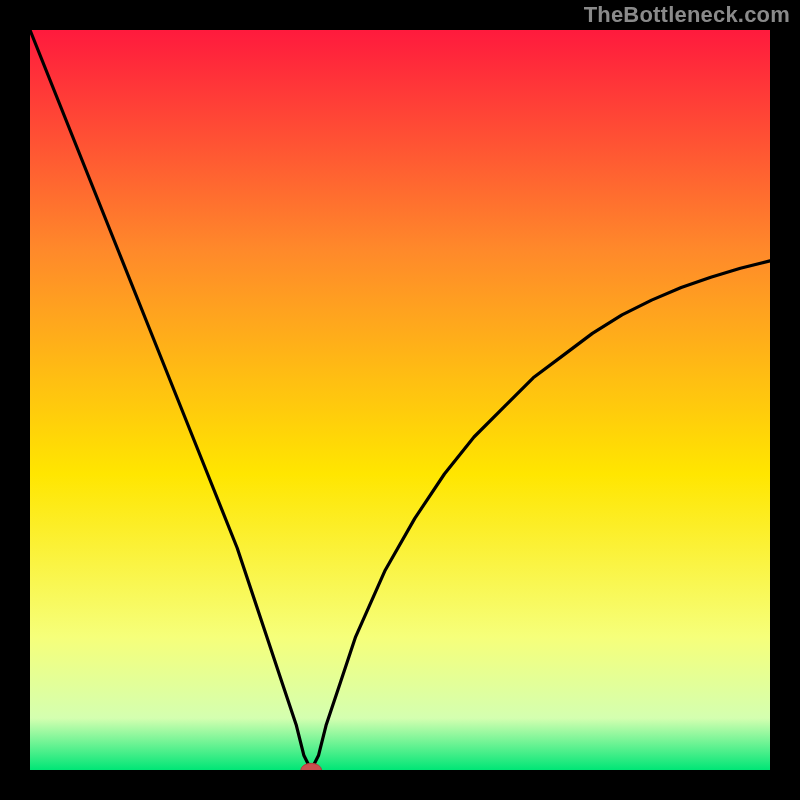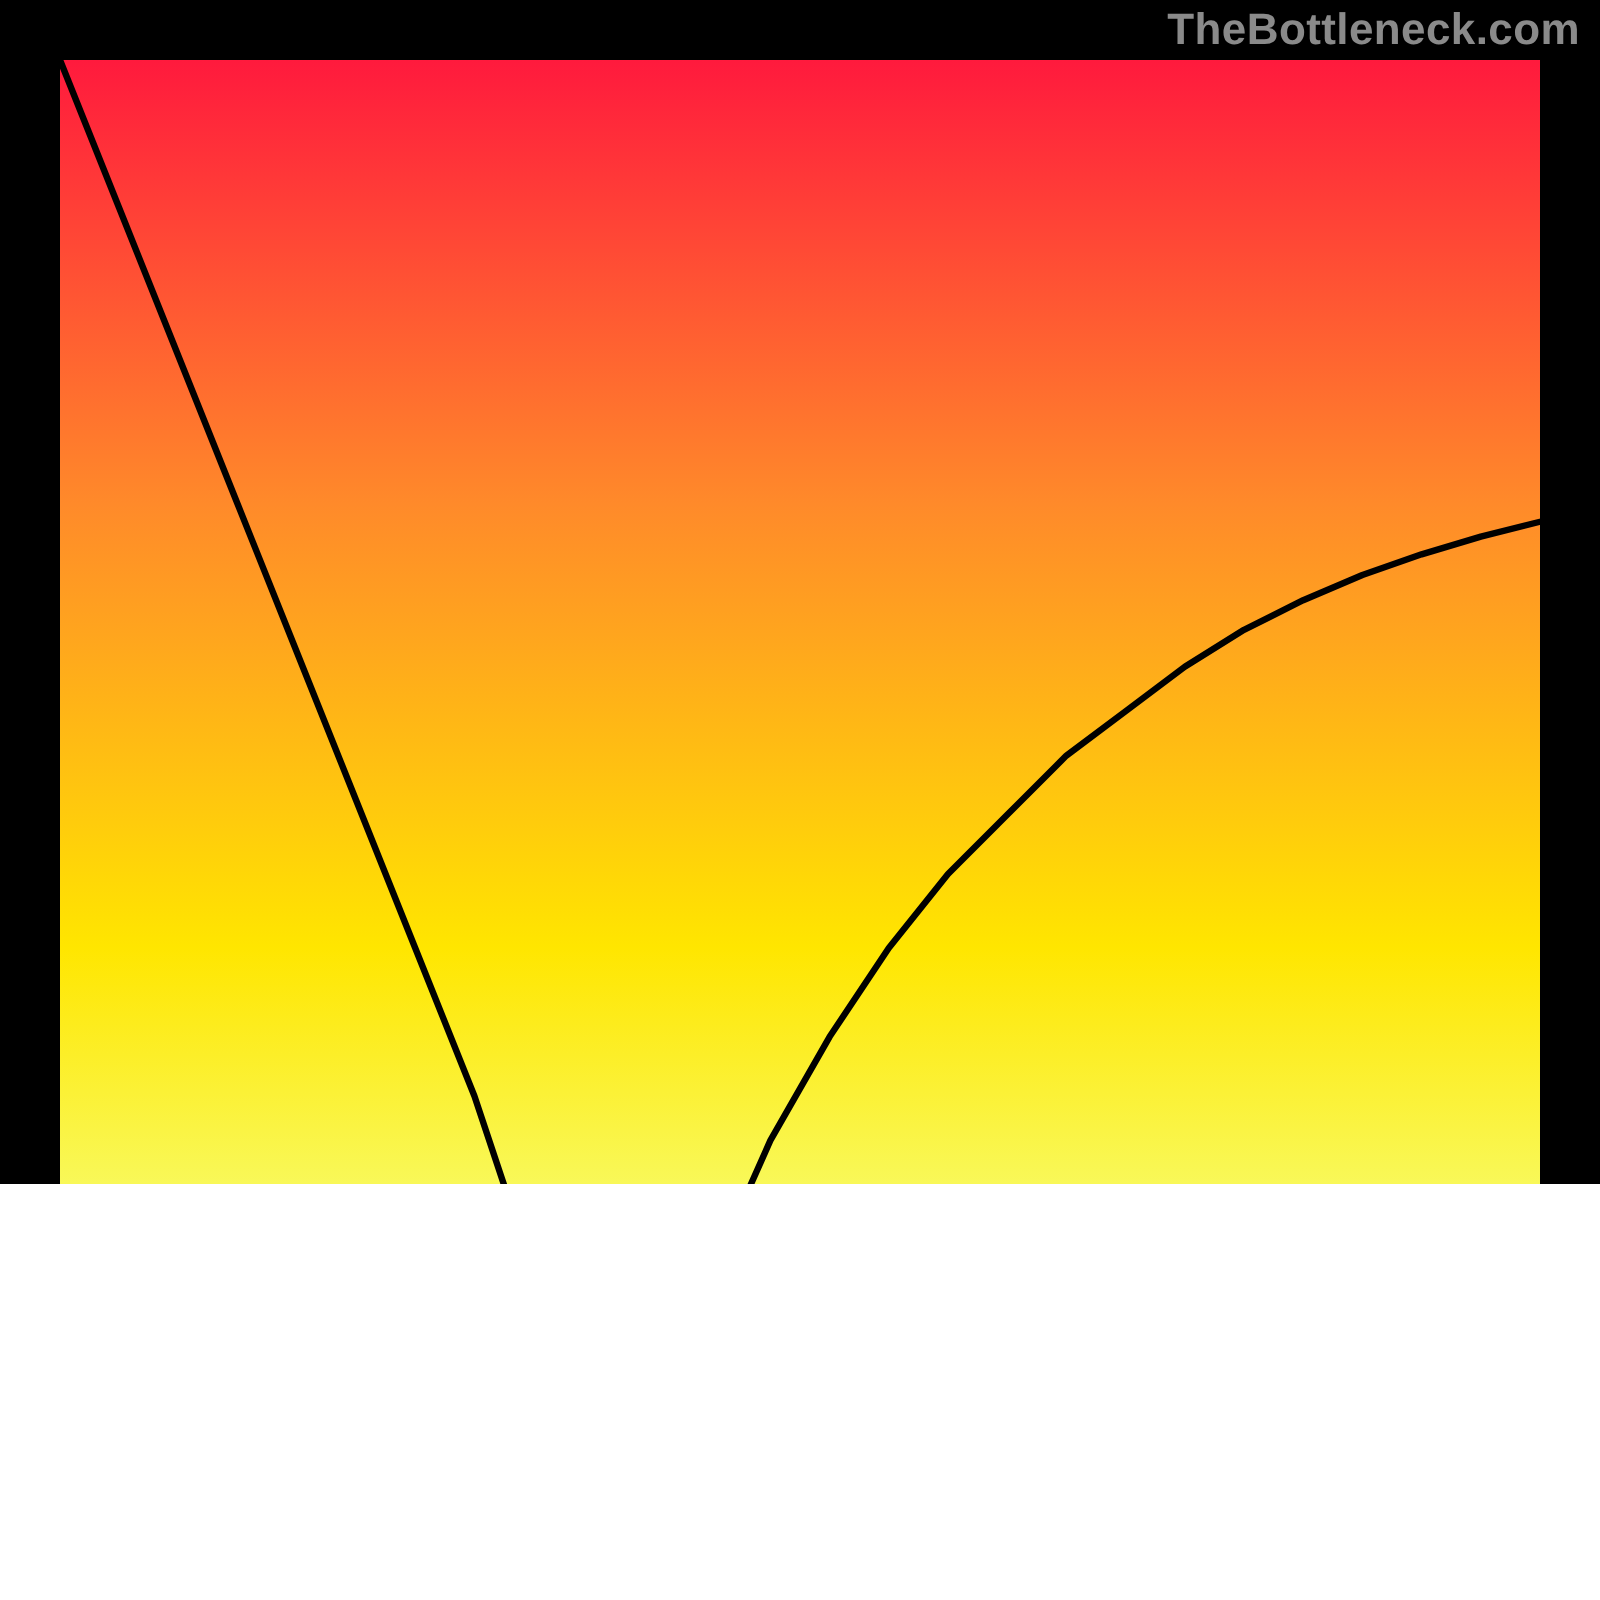--- a/index.html
+++ b/index.html
@@ -4,21 +4,21 @@
 <style>
   body {
     margin: 0;
     padding: 0;
     background: #fff;
     font-family: Arial, Helvetica, sans-serif;
   }
   .chart-wrap {
     position: relative;
     width: 800px;
-    height: 592px;
+    height: 800px;
     text-decoration: underline;
   }
   .watermark {
     position: absolute;
     top: 2px;
     right: 10px;
     font-size: 22px;
     font-weight: bold;
     color: #8a8a8a;
     letter-spacing: 0.2px;

